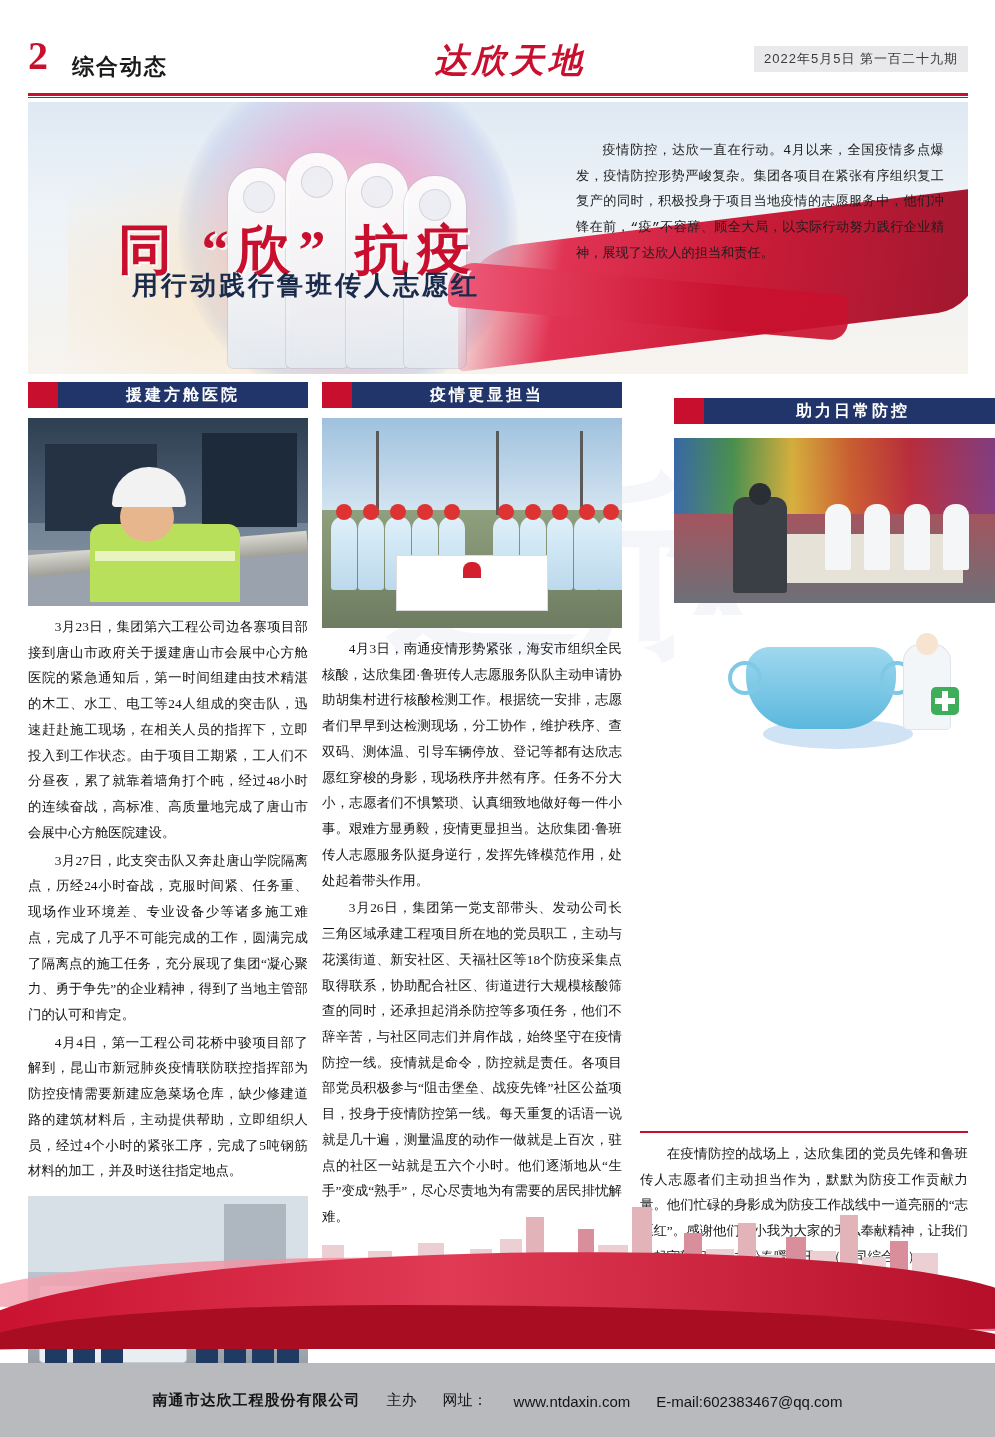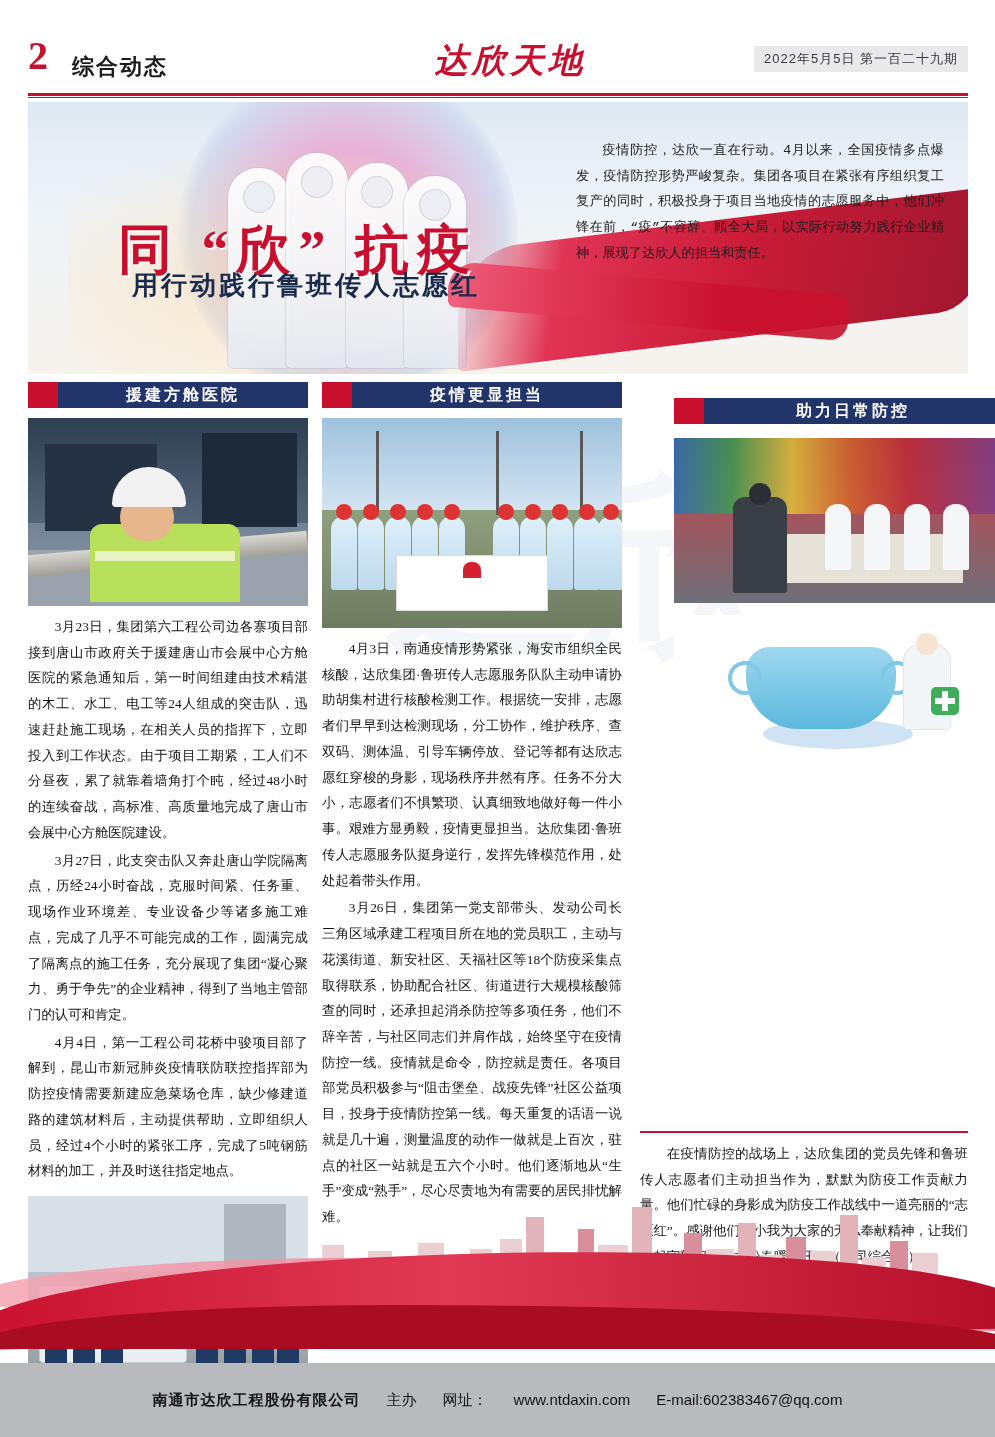--- a/index.html
+++ b/index.html
@@ -240,21 +240,21 @@
     border-radius:40% 60% 0 0 / 40px 40px 0 0;
   }
 
   
   .footer {
     position:absolute; left:0; bottom:0; width:995px; height:74px;
     background:#b9babd;
     display:flex; align-items:center; justify-content:center;
   }
   .footer-inner {
-    display:flex; align-items:flex-start; gap:26px;
+    display:flex; align-items:flex-end; gap:26px;
     font-family:"Liberation Sans", sans-serif;
     font-size:15px; color:#141414;
   }
   .footer-inner .co { font-weight:bold; letter-spacing:1px; }
   .watermark {
     position:absolute; left:380px; top:430px; width:420px; height:420px;
     font-size:200px; color:rgba(40,70,140,.05); font-weight:bold;
     font-family:"Liberation Sans", sans-serif;
     pointer-events:none; user-select:none;
   }

